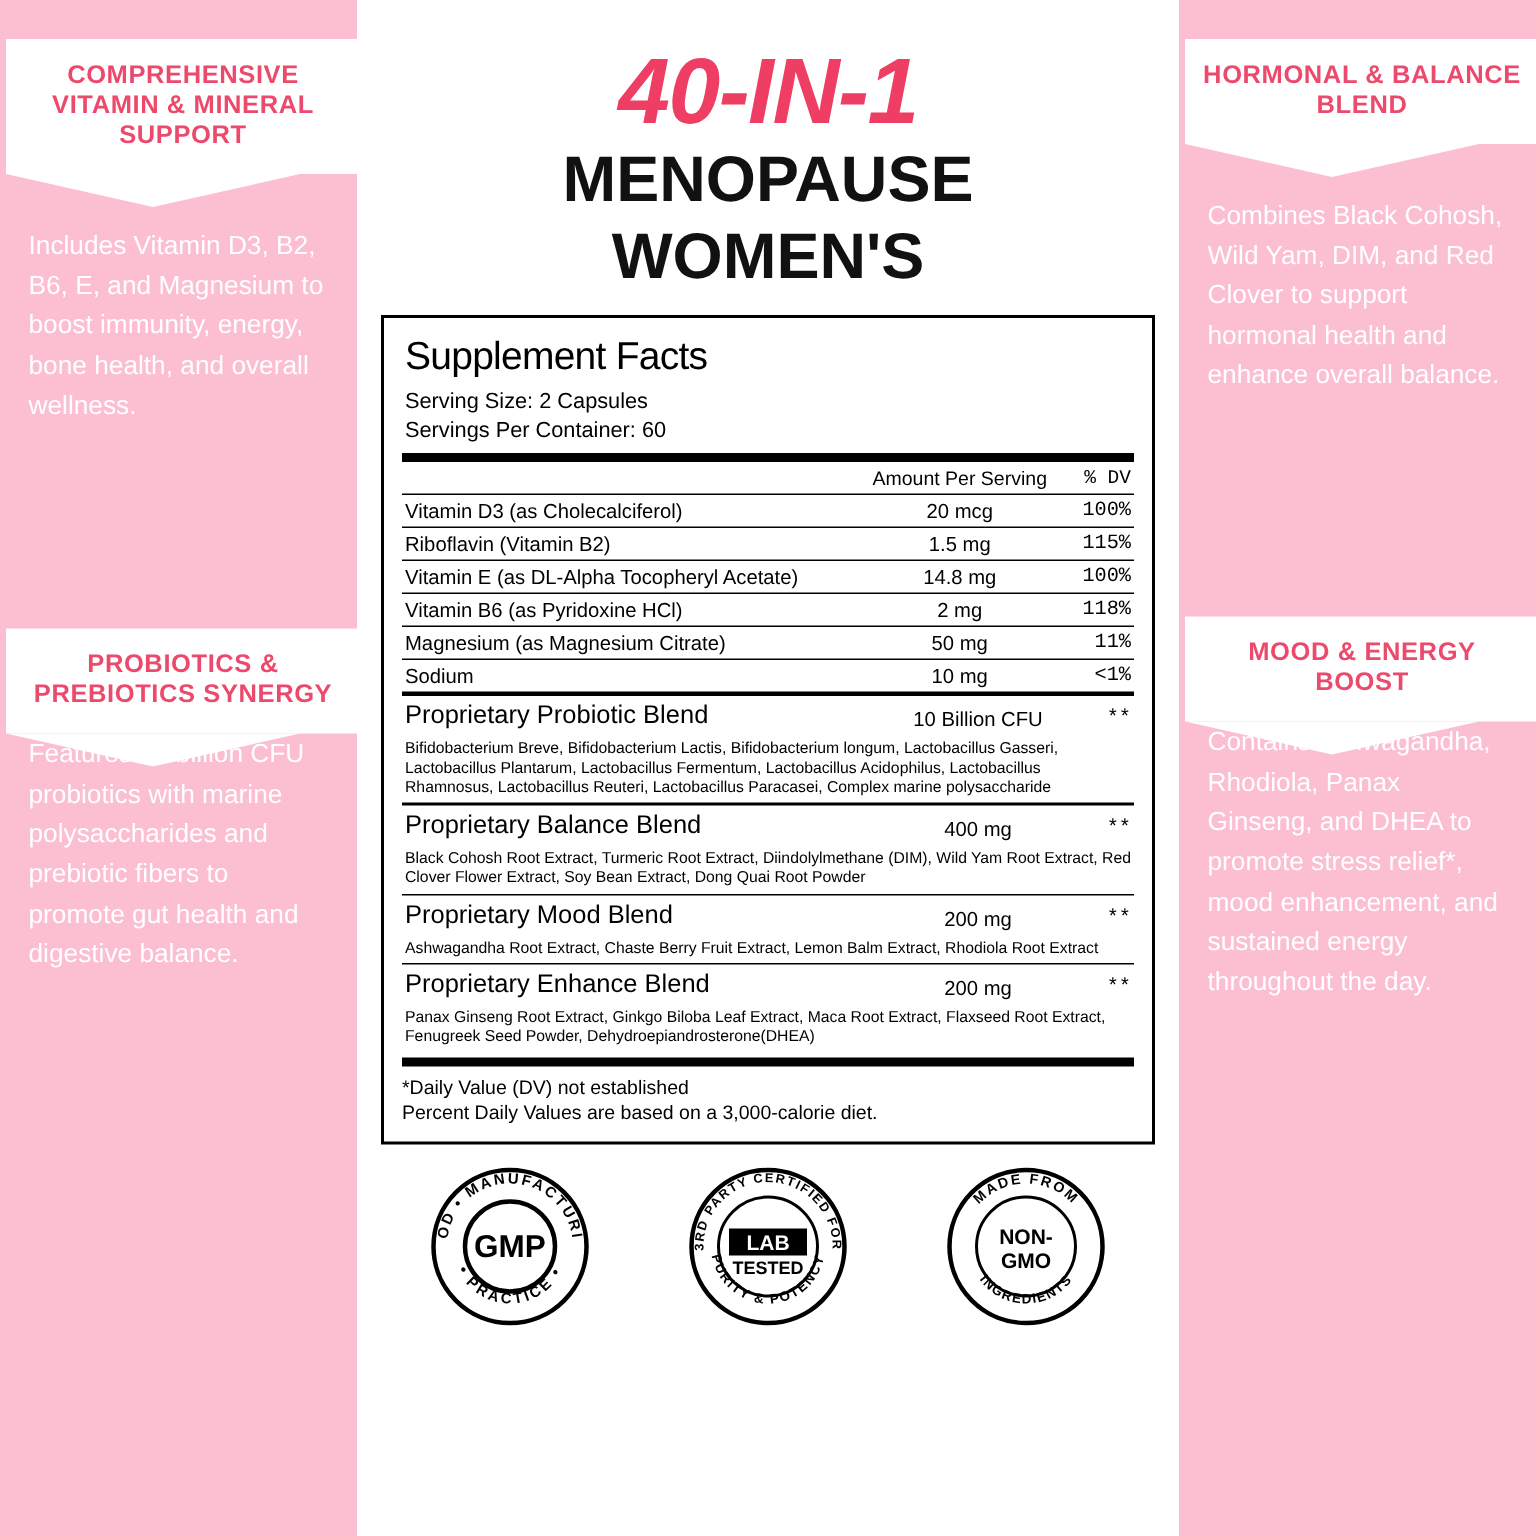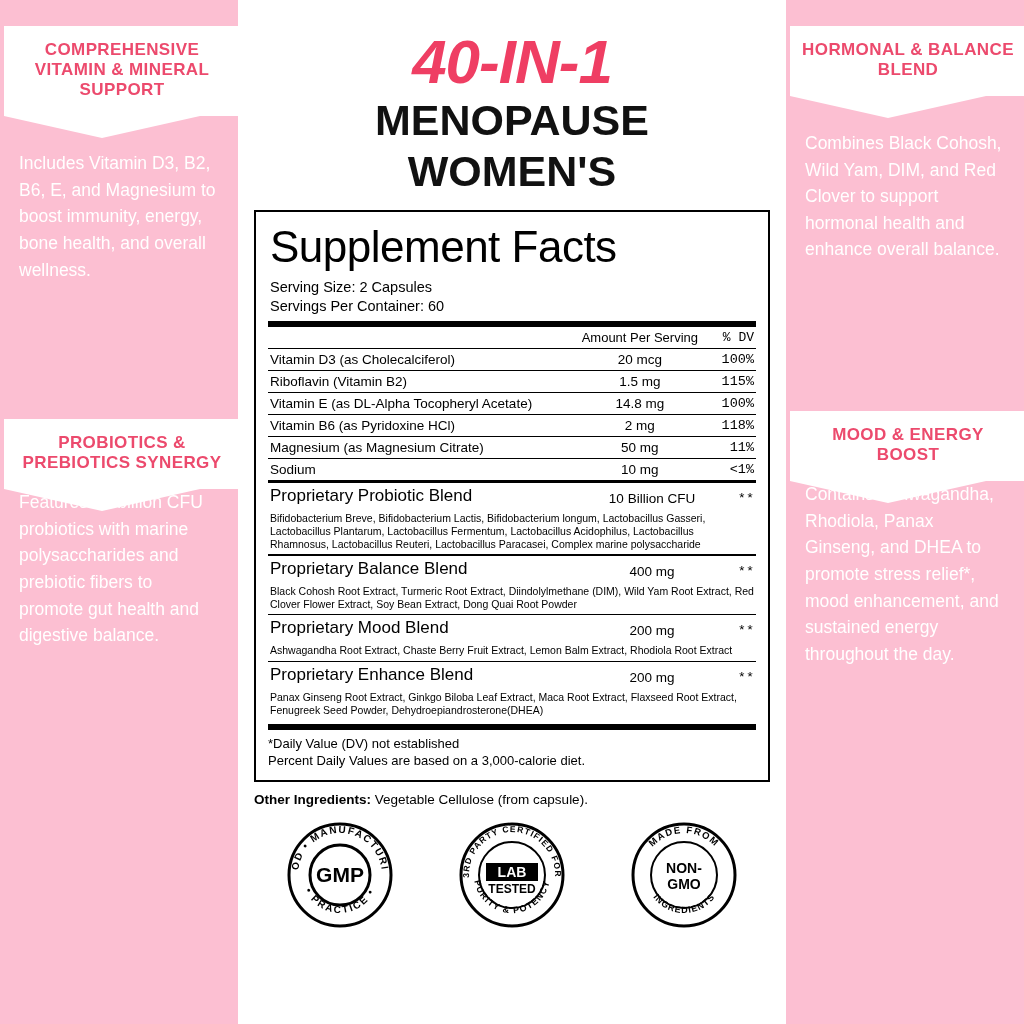--- a/index.html
+++ b/index.html
@@ -85,21 +85,21 @@
     letter-spacing:0px;
     margin-top:4px;
   }
   .facts{
     margin-top:16px;
     border:2px solid #000000;
     padding:10px 12px 10px 12px;
     box-sizing:border-box;
   }
   .facts-title{
-    font-size:44px;
+    font-size:26px;
     line-height:1.05;
     color:#000;
     letter-spacing:-0.5px;
     margin:2px 0 8px 2px;
   }
   .serving{
     font-size:14.5px;
     line-height:1.26;
     color:#000;
     margin:0 0 6px 2px;
@@ -274,23 +274,20 @@
         </tr>
       </tbody>
         </table>
 
       <div class="rule-thick"></div>
 
       <div class="footnote">*Daily Value (DV) not established</div>
       <div class="footnote" style="margin-top:0">Percent Daily Values are based on a 3,000-calorie diet.</div>
     </div>
 
-    <div class="other">
-      <b>Other Ingredients:</b><span> Vegetable Cellulose (from capsule).</span>
-    </div>
 
     <div class="seals">
 
       <div class="seal">
         <svg viewBox="0 0 108 108" width="108" height="108">
           <defs>
             <path id="gmpTop" d="M12,54 a42,42 0 0 1 84,0"></path>
             <path id="gmpBot" d="M16,54 a38,38 0 0 0 76,0"></path>
           </defs>
           <circle cx="54" cy="54" r="51" fill="none" stroke="#000" stroke-width="3"></circle>

